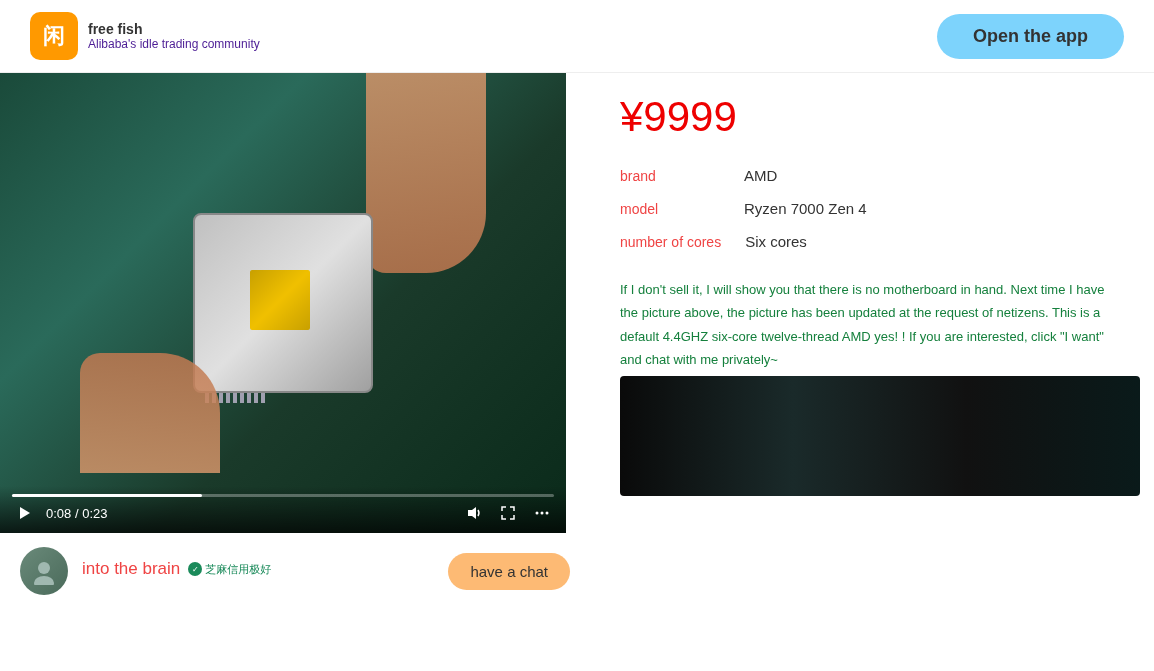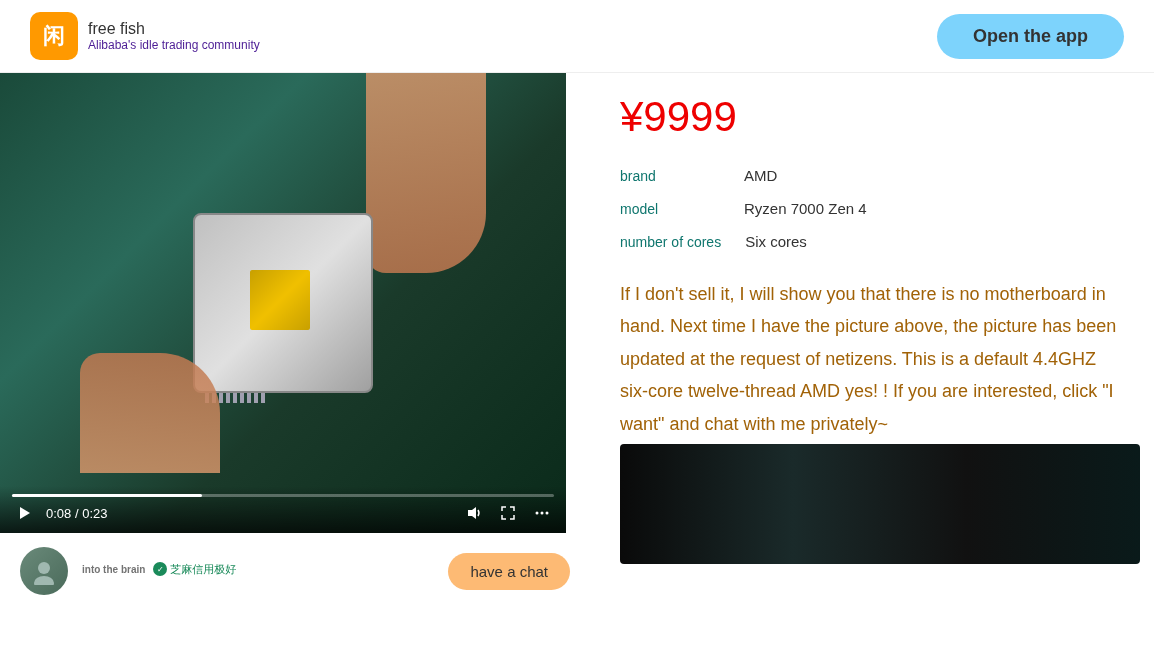--- a/index.html
+++ b/index.html
@@ -32,22 +32,22 @@
       background: #f90;
       border-radius: 10px;
       display: flex;
       align-items: center;
       justify-content: center;
       font-size: 22px;
       font-weight: bold;
       color: #fff;
     }
     .logo-text h2 {
-      font-size: 16px;
-      font-weight: normal;
+      font-size: 14px;
+      font-weight: bold;
       color: #333;
     }
     .logo-text p {
       font-size: 12px;
       color: #4c1d95;
     }
     .open-app-btn {
       background: #7dd3fc;
       border: none;
       padding: 12px 36px;
@@ -216,23 +216,23 @@
     .user-details {
       flex: 1;
     }
     .user-name-row {
       display: flex;
       align-items: center;
       gap: 8px;
       margin-bottom: 4px;
     }
     .user-name {
-      font-size: 10px;
-      font-weight: 700;
-      color: #737373;
+      font-size: 17px;
+      font-weight: 400;
+      color: #ef4444;
     }
     .trust-badge {
       font-size: 11px;
       color: #1a8a5a;
       display: flex;
       align-items: center;
       gap: 3px;
     }
     .trust-dot {
       width: 14px;
@@ -275,33 +275,33 @@
     .product-specs {
       margin-bottom: 20px;
     }
     .spec-row {
       display: flex;
       align-items: baseline;
       padding: 8px 0;
       gap: 24px;
     }
     .spec-label {
-      color: #0f766e;
+      color: #ef4444;
       font-size: 14px;
       min-width: 100px;
     }
     .spec-value {
       font-size: 15px;
       font-weight: normal;
       color: #333;
     }
     .description {
-      font-size: 18px;
+      font-size: 13px;
       line-height: 1.8;
-      color: #a16207;
+      color: #15803d;
       margin-bottom: 4px;
     }
     .product-image-preview {
       width: 520px;
       height: 120px;
       background: linear-gradient(90deg, #111 0%, #1a2a2a 30%, #2a3a3a 60%, #111 100%);
       border-radius: 4px;
       overflow: hidden;
       position: relative;
     }

